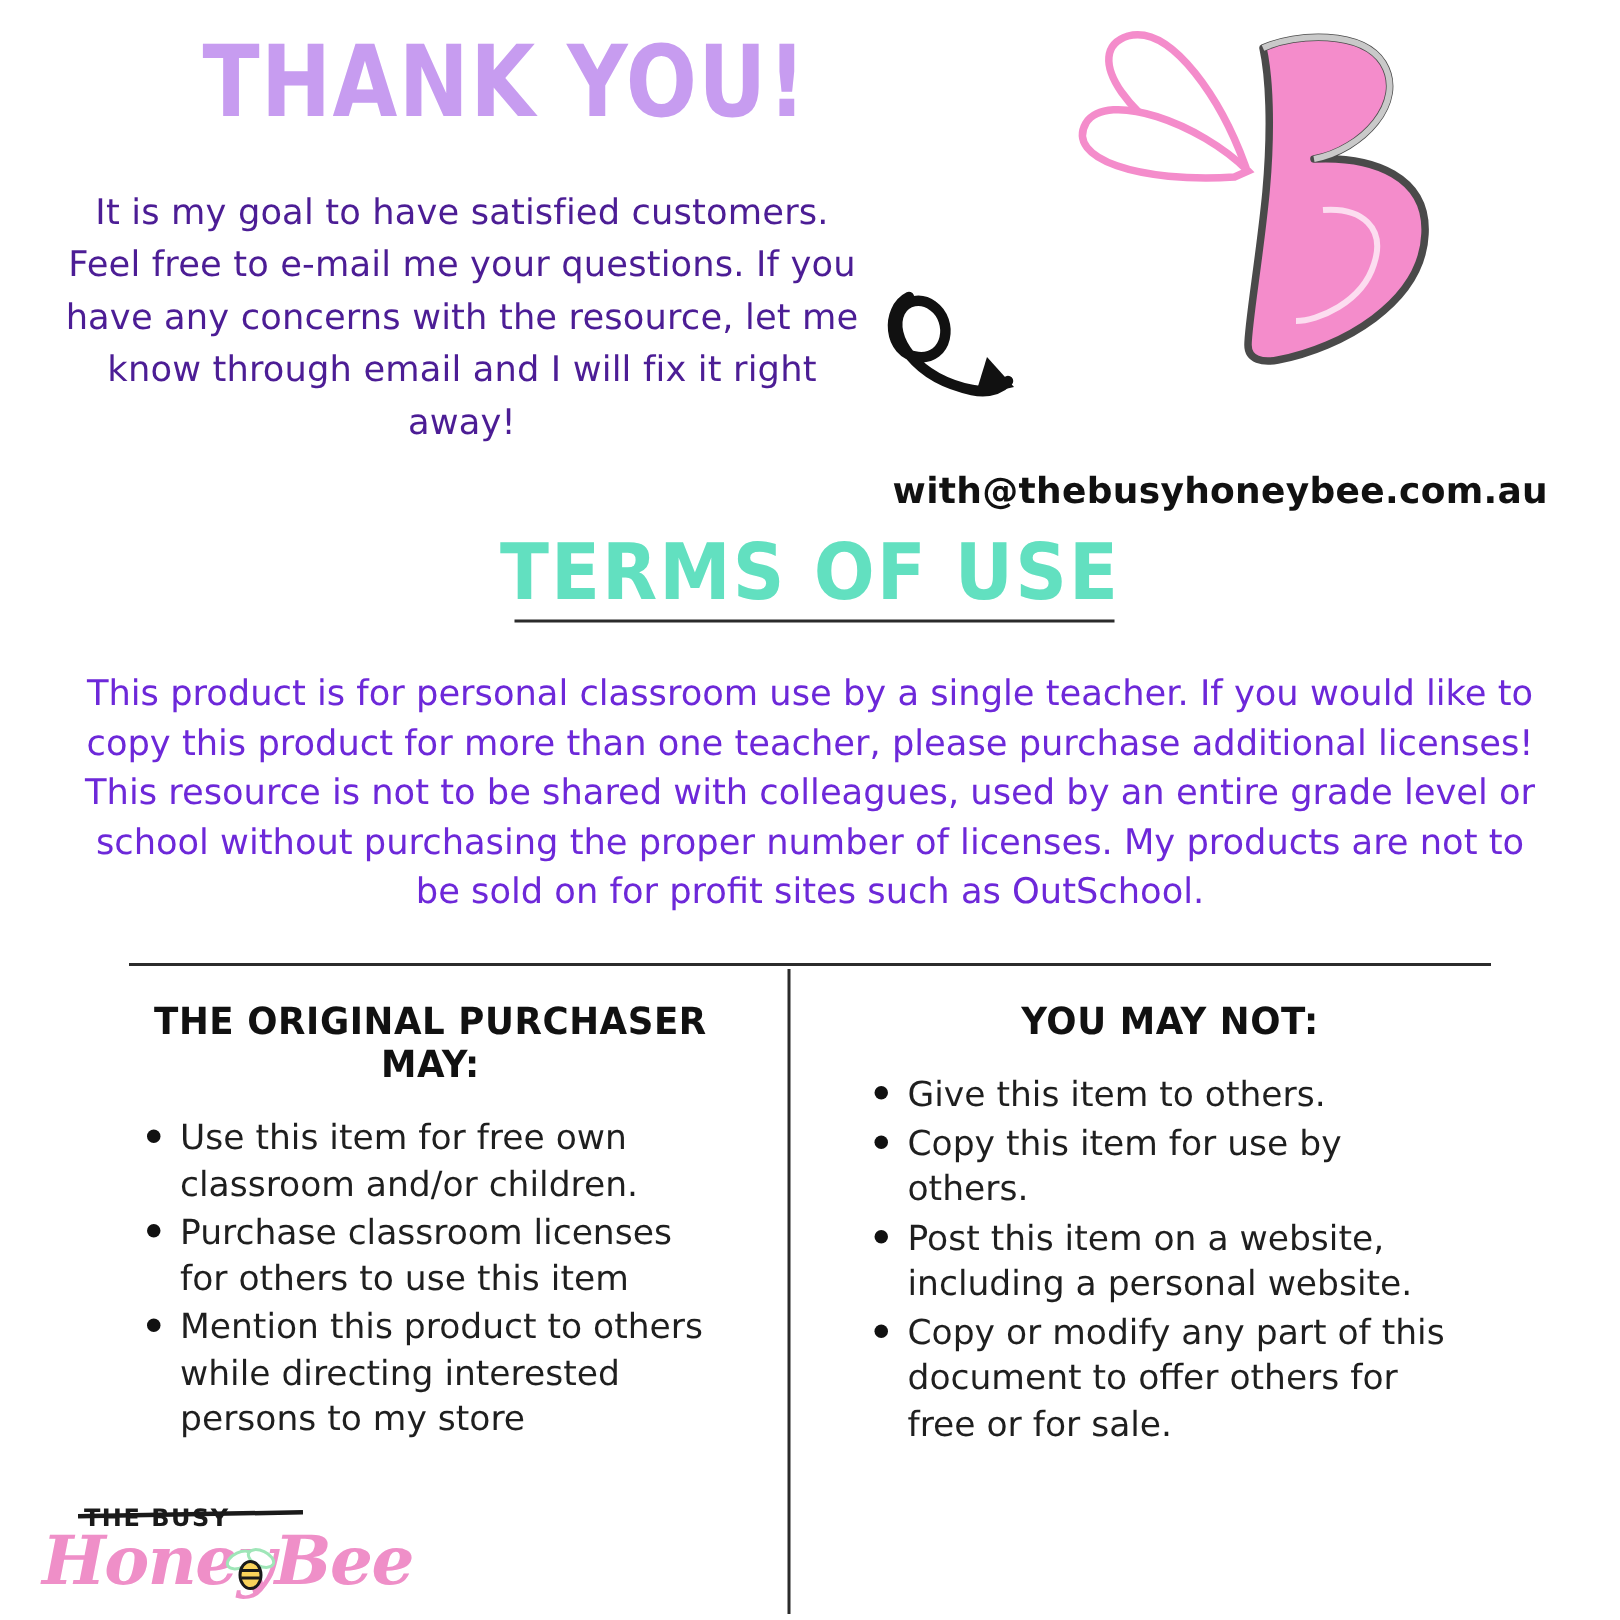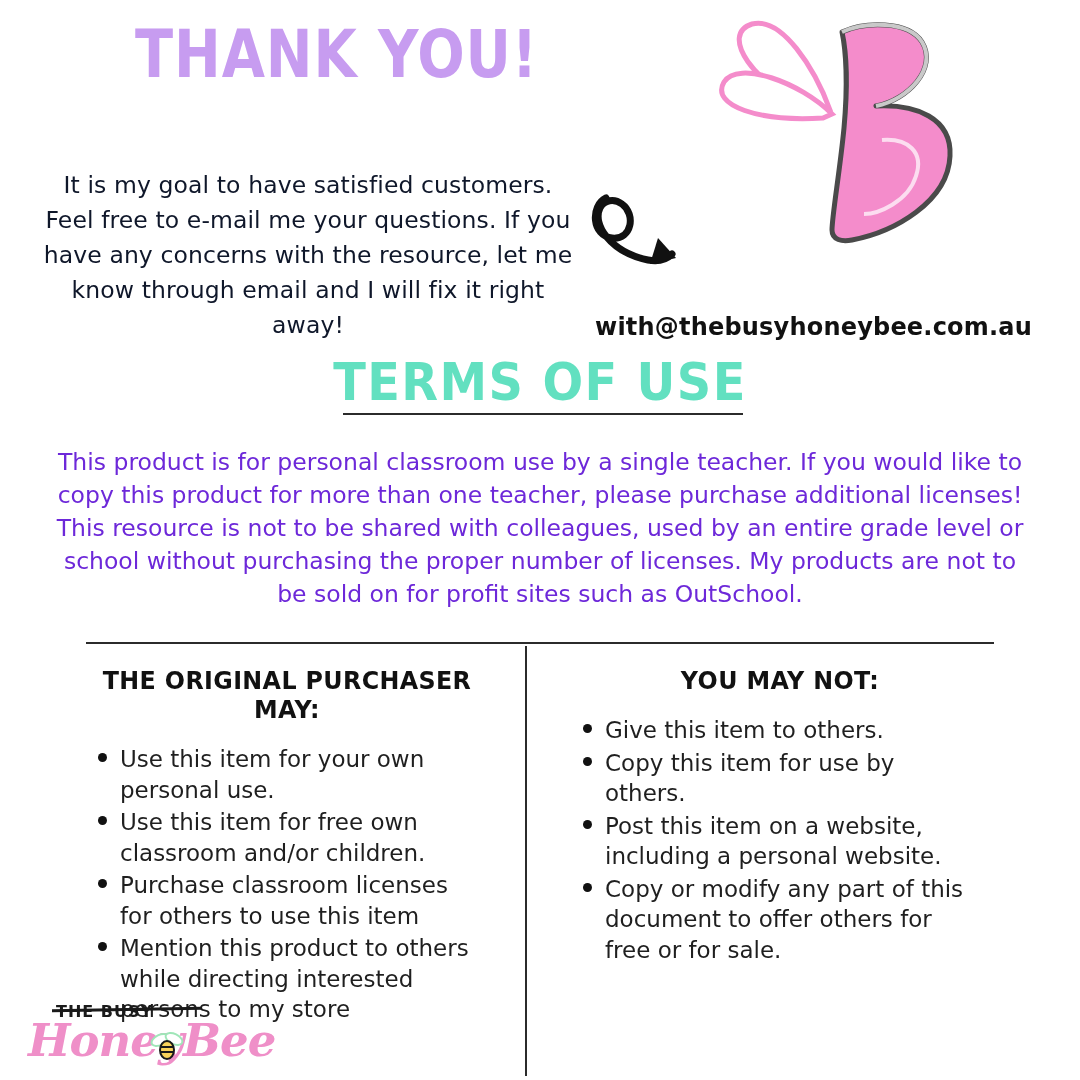--- a/index.html
+++ b/index.html
@@ -41,24 +41,23 @@
 
   
   .intro {
     position: absolute;
     left: 38px;
     top: 124px;
     width: 540px;
     text-align: center;
     font-size: 23.5px;
     line-height: 35px;
-    color: #0f172a;
+    color: #4c1d95;
     font-family: "DejaVu Sans", sans-serif;
     letter-spacing: 0.1px;
-    margin-top: 44px;
   }
 
   
   .email {
     position: absolute;
     right: 48px;
     top: 313px;
     font-size: 24px;
     font-weight: 700;
     color: #111111;
@@ -259,24 +258,20 @@
   <div class="terms-underline"></div>
 
   <div class="terms-body">This product is for personal classroom use by a single teacher. If you would like to copy this product for more than one teacher, please purchase additional licenses! This resource is not to be shared with colleagues, used by an entire grade level or school without purchasing the proper number of licenses. My products are not to be sold on for profit sites such as OutSchool.</div>
 
   <div class="hrule"></div>
   <div class="vrule"></div>
 
   <div class="col col-left">
     <div class="col-title">THE ORIGINAL PURCHASER MAY:</div>
     <ul class="bullets">
-      <li>
-        <span class="dot"></span>
-        <span>Use this item for your own personal use.</span>
-      </li>
       <li>
         <span class="dot"></span>
         <span>Use this item for free own classroom and/or children.</span>
       </li>
       <li>
         <span class="dot"></span>
         <span>Purchase classroom licenses for others to use this item</span>
       </li>
       <li>
         <span class="dot"></span>

